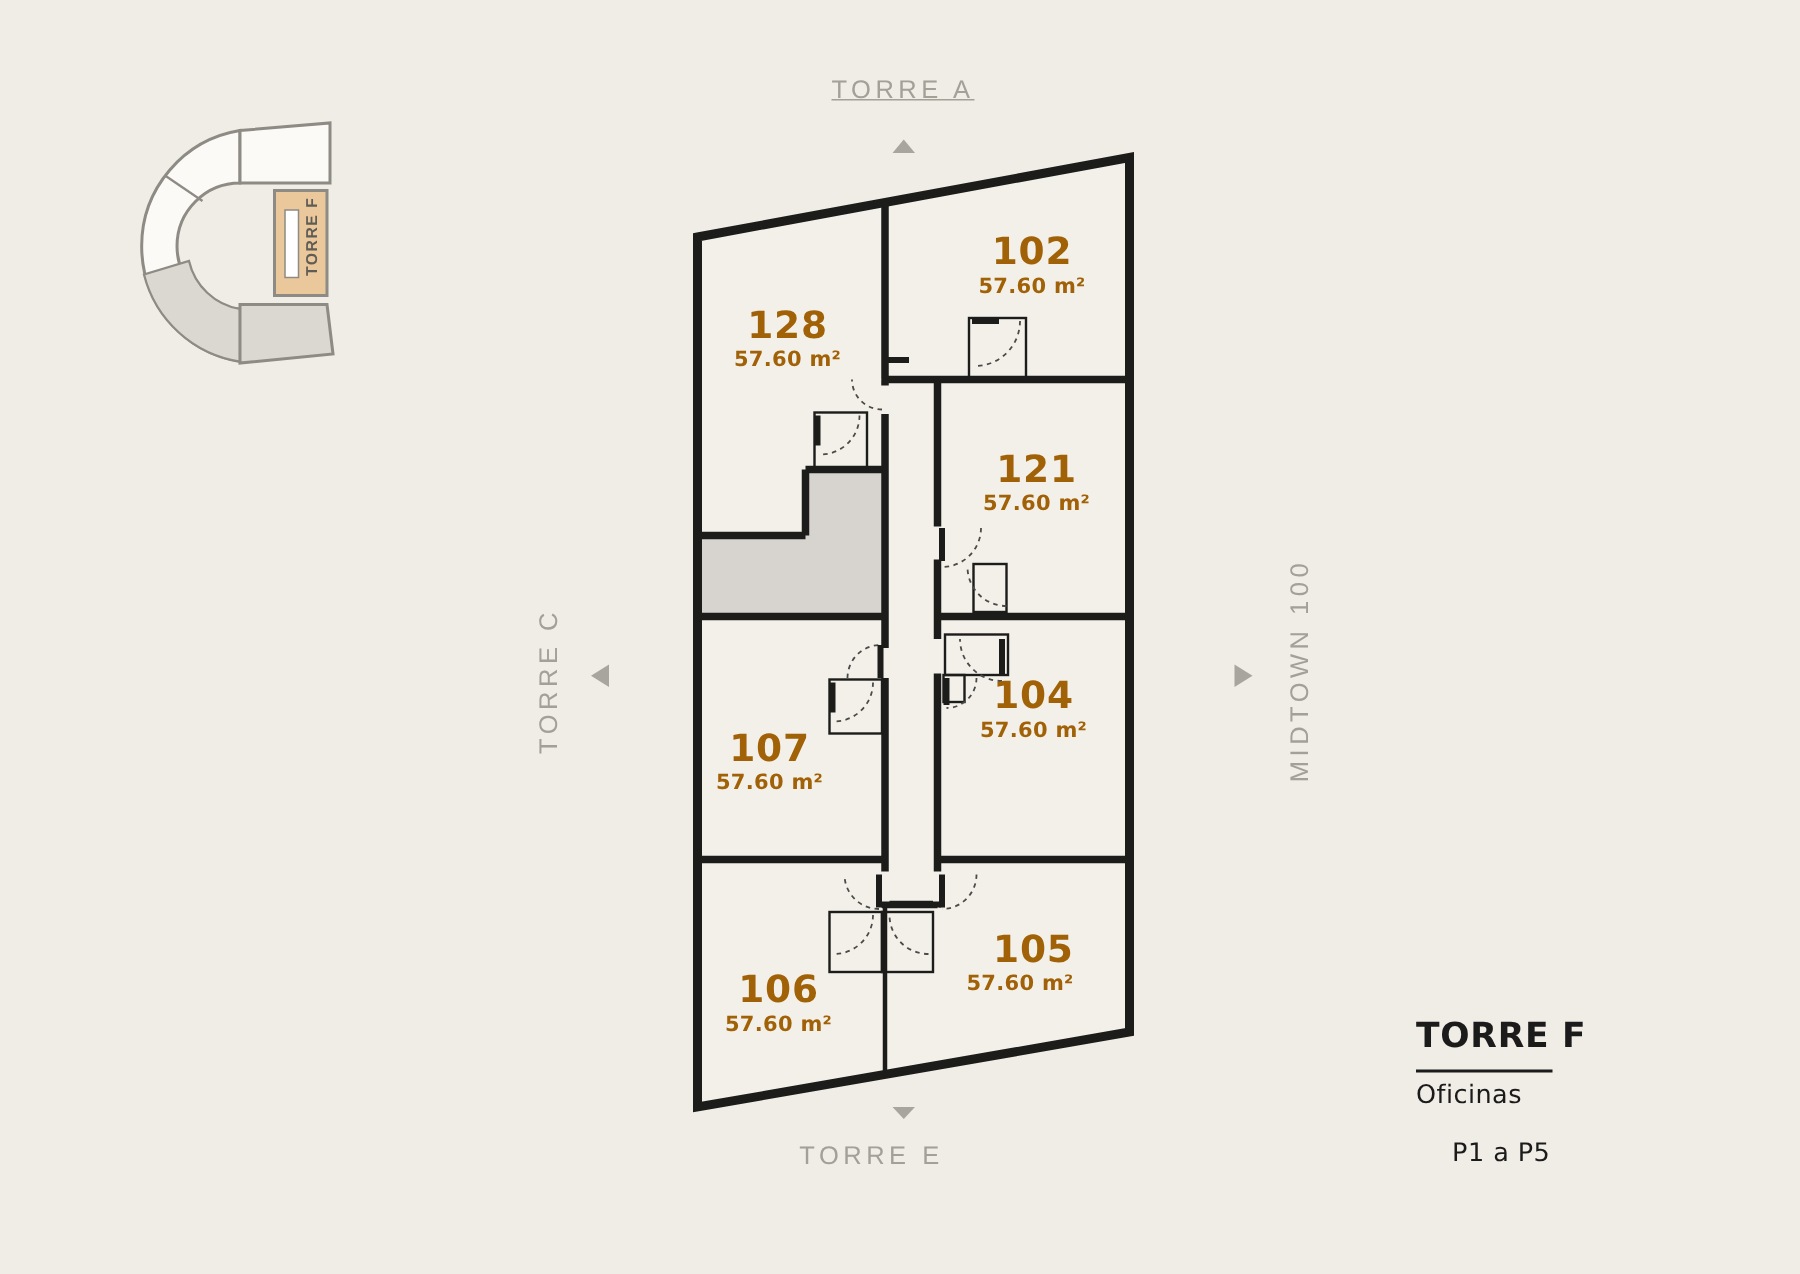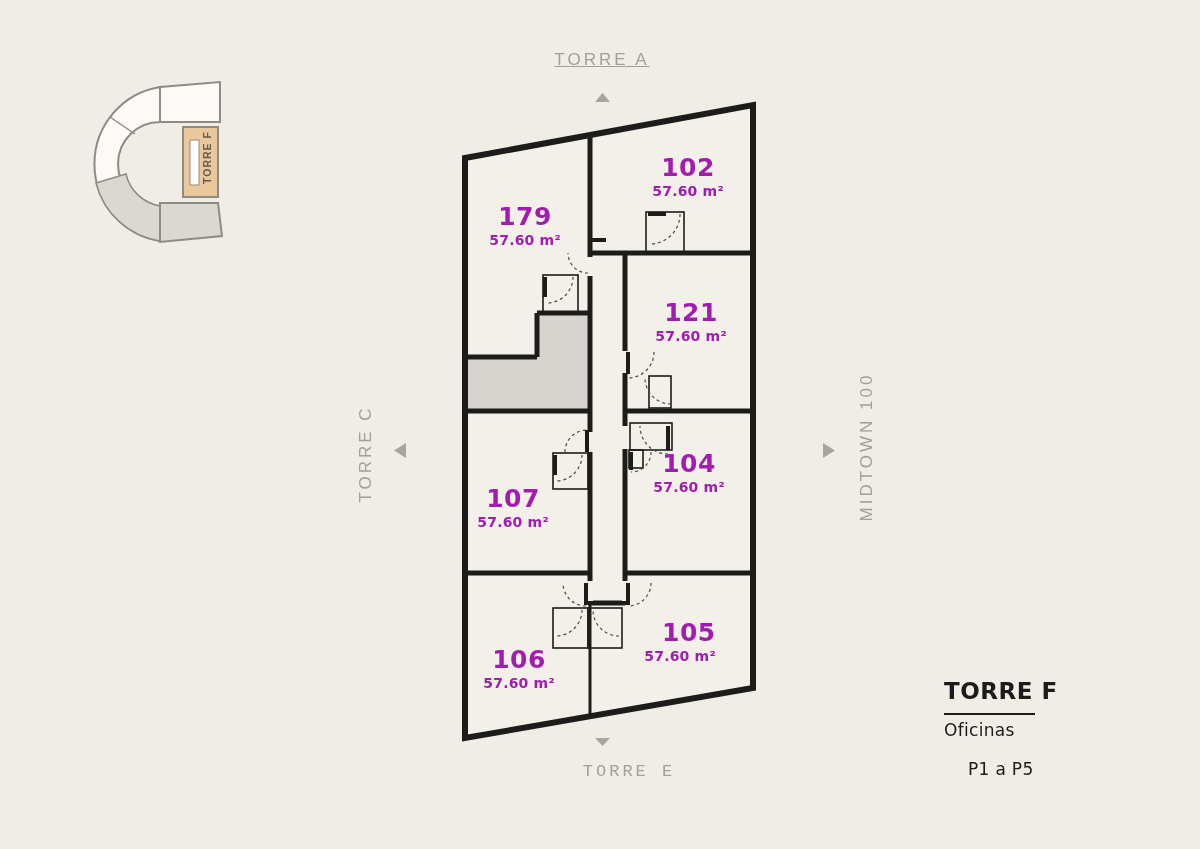--- a/index.html
+++ b/index.html
@@ -5,21 +5,21 @@
   html,body { margin:0; padding:0; background:#f0ece6; }
   .canvas {
     position:relative; width:1200px; height:849px;
     background:#f0ece6; overflow:hidden;
     font-family:"DejaVu Sans","Liberation Sans",sans-serif;
   }
   .plan-svg { position:absolute; left:0; top:0; width:1200px; height:849px; }
 
   .unit-label {
     position:absolute; transform:translate(-50%,-50%);
-    text-align:center; color:#a21caf; white-space:nowrap; cursor:default;
+    text-align:center; color:#a16207; white-space:nowrap; cursor:default;
   }
   .unit-number { font-size:25px; font-weight:800; line-height:1; letter-spacing:.5px; }
   .unit-area  { font-size:14px; font-weight:700; margin-top:3px; letter-spacing:.2px; }
 
   .dir-label {
     position:absolute; transform:translate(-50%,-50%);
     color:#a3a098; font-size:17px; letter-spacing:3px; white-space:nowrap;
     font-family:"Liberation Sans",sans-serif;
   }
   .dir-label.vert { transform:translate(-50%,-50%) rotate(-90deg); }
@@ -120,21 +120,21 @@
       </g>
     </g>
 
     <polygon points="595,102 610,102 602.5,93" fill="#a8a49e"></polygon>
     <polygon points="595,738 610,738 602.5,746" fill="#a8a49e"></polygon>
     <polygon points="406,443 406,458 394,450.5" fill="#a8a49e"></polygon>
     <polygon points="823,443 823,458 835,450.5" fill="#a8a49e"></polygon>
   </svg>
 
   <div class="unit-label" style="left:525px; top:226px;">
-    <div class="unit-number">179</div>
+    <div class="unit-number">128</div>
     <div class="unit-area">57.60 m²</div>
   </div>
   <div class="unit-label" style="left:688px; top:177px;">
     <div class="unit-number">102</div>
     <div class="unit-area">57.60 m²</div>
   </div>
   <div class="unit-label" style="left:691px; top:322px;">
     <div class="unit-number">121</div>
     <div class="unit-area">57.60 m²</div>
   </div>
@@ -151,21 +151,21 @@
     <div class="unit-area">57.60 m²</div>
   </div>
   <div class="unit-label" style="left:513px; top:508px;">
     <div class="unit-number">107</div>
     <div class="unit-area">57.60 m²</div>
   </div>
 
   <div class="dir-label" style="left:602px; top:60px;text-decoration:underline;">TORRE A</div>
   <div class="dir-label vert" style="left:366px; top:454px;">TORRE C</div>
   <div class="dir-label vert" style="left:867px; top:447px;">MIDTOWN 100</div>
-  <div class="dir-label" style="left:629px; top:771px;font-family:Liberation Mono, monospace;">TORRE E</div>
+  <div class="dir-label" style="left:581px; top:771px;">TORRE E</div>
 
   <div class="legend">
     <div class="legend-title">TORRE F</div>
     <div class="legend-rule"></div>
     <div class="legend-sub">Oficinas</div>
     <div class="legend-floors">P1 a P5</div>
   </div>
 
 </div>
 

